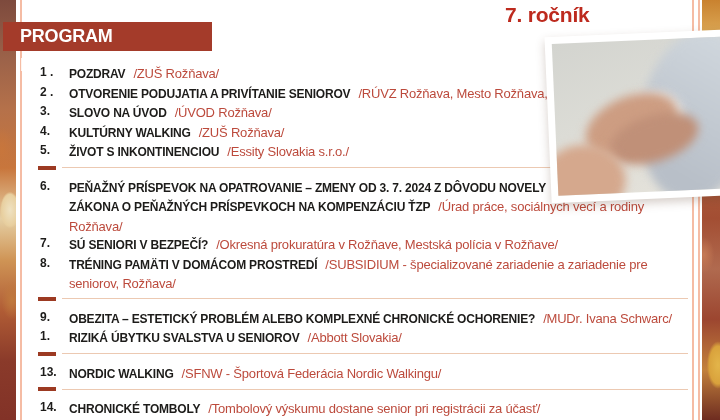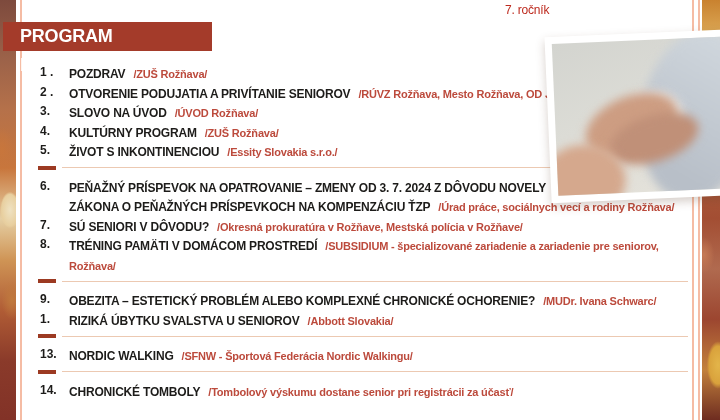--- a/index.html
+++ b/index.html
@@ -31,37 +31,37 @@
 
   
   .banner{
     position:absolute;left:3px;top:22px;width:209px;height:29px;z-index:2;
     background:#a43b2a;color:#ffffff;
     font-size:18px;font-weight:bold;line-height:29px;
     padding-left:17px;box-sizing:border-box;letter-spacing:-0.2px;
   }
   .edition{
     position:absolute;left:505px;top:3px;z-index:2;
-    color:#bd2a1e;font-size:12px;font-weight:normal;letter-spacing:-0.2px;
+    color:#bd2a1e;font-size:21px;font-weight:bold;letter-spacing:-0.2px;
   }
 
   
   .list{position:absolute;left:40px;top:64px;width:648px;z-index:2;}
   .row{display:flex;align-items:flex-start;min-height:17.5px;}
   .num{
     flex:0 0 29px;font-weight:bold;font-size:12px;line-height:17.5px;
     color:#1d1c1a;white-space:pre;
   }
   .content{flex:1;line-height:17.5px;}
   .title{
     font-weight:bold;font-size:12px;color:#1d1c1a;
     letter-spacing:-0.2px;white-space:pre-line;
   }
   .note{
-    font-weight:bold;font-size:11px;color:#bc4a3c;
+    font-weight:normal;font-size:13px;color:#bc4a3c;
     letter-spacing:-0.2px;margin-left:8px;
   }
   .divider{display:flex;align-items:center;height:4px;margin:4px 0 8px -2px;}
   .dash{width:18px;height:4px;background:#9c3a22;flex:0 0 18px;}
   .dline{flex:1;height:1px;background:#ecc9b2;margin-left:6px;}
 
   
   .photo{
     position:absolute;left:548px;top:33px;width:180px;height:152px;z-index:5;
     background:#ffffff;padding:7px;box-sizing:content-box;
@@ -112,38 +112,38 @@
     <div class="row">
       <span class="num">2 .</span>
       <span class="content"><span class="title">OTVORENIE PODUJATIA A PRIVÍTANIE SENIOROV</span><span class="note">/RÚVZ Rožňava, Mesto Rožňava,  OD JDS Rožňava/</span></span>
     </div>
     <div class="row">
       <span class="num">3.</span>
       <span class="content"><span class="title">SLOVO NA ÚVOD</span><span class="note">/ÚVOD Rožňava/</span></span>
     </div>
     <div class="row">
       <span class="num">4.</span>
-      <span class="content"><span class="title">KULTÚRNY PROGRAM</span><span class="note">/ZUŠ Rožňava/</span></span>
+      <span class="content"><span class="title">KULTÚRNY WALKING</span><span class="note">/ZUŠ Rožňava/</span></span>
     </div>
     <div class="row">
       <span class="num">5.</span>
       <span class="content"><span class="title">ŽIVOT S INKONTINENCIOU</span><span class="note">/Essity Slovakia s.r.o./</span></span>
     </div>
     <div class="divider">
       <span class="dash"></span>
       <span class="dline"></span>
     </div>
     <div class="row">
       <span class="num">6.</span>
       <span class="content"><span class="title">PEŇAŽNÝ PRÍSPEVOK NA OPATROVANIE – ZMENY OD 3. 7. 2024 Z DÔVODU NOVELY
 ZÁKONA O PEŇAŽNÝCH PRÍSPEVKOCH NA KOMPENZÁCIU ŤZP</span><span class="note">/Úrad práce, sociálnych vecí a rodiny Rožňava/</span></span>
     </div>
     <div class="row">
       <span class="num">7.</span>
-      <span class="content"><span class="title">SÚ SENIORI V DÔVODU?</span><span class="note">/Okresná prokuratúra v Rožňave, Mestská polícia v Rožňave/</span></span>
+      <span class="content"><span class="title">SÚ SENIORI V BEZPEČÍ?</span><span class="note">/Okresná prokuratúra v Rožňave, Mestská polícia v Rožňave/</span></span>
     </div>
     <div class="row">
       <span class="num">8.</span>
       <span class="content"><span class="title">TRÉNING PAMÄTI V DOMÁCOM PROSTREDÍ</span><span class="note">/SUBSIDIUM - špecializované zariadenie a zariadenie pre seniorov, Rožňava/</span></span>
     </div>
     <div class="divider">
       <span class="dash"></span>
       <span class="dline"></span>
     </div>
     <div class="row">

